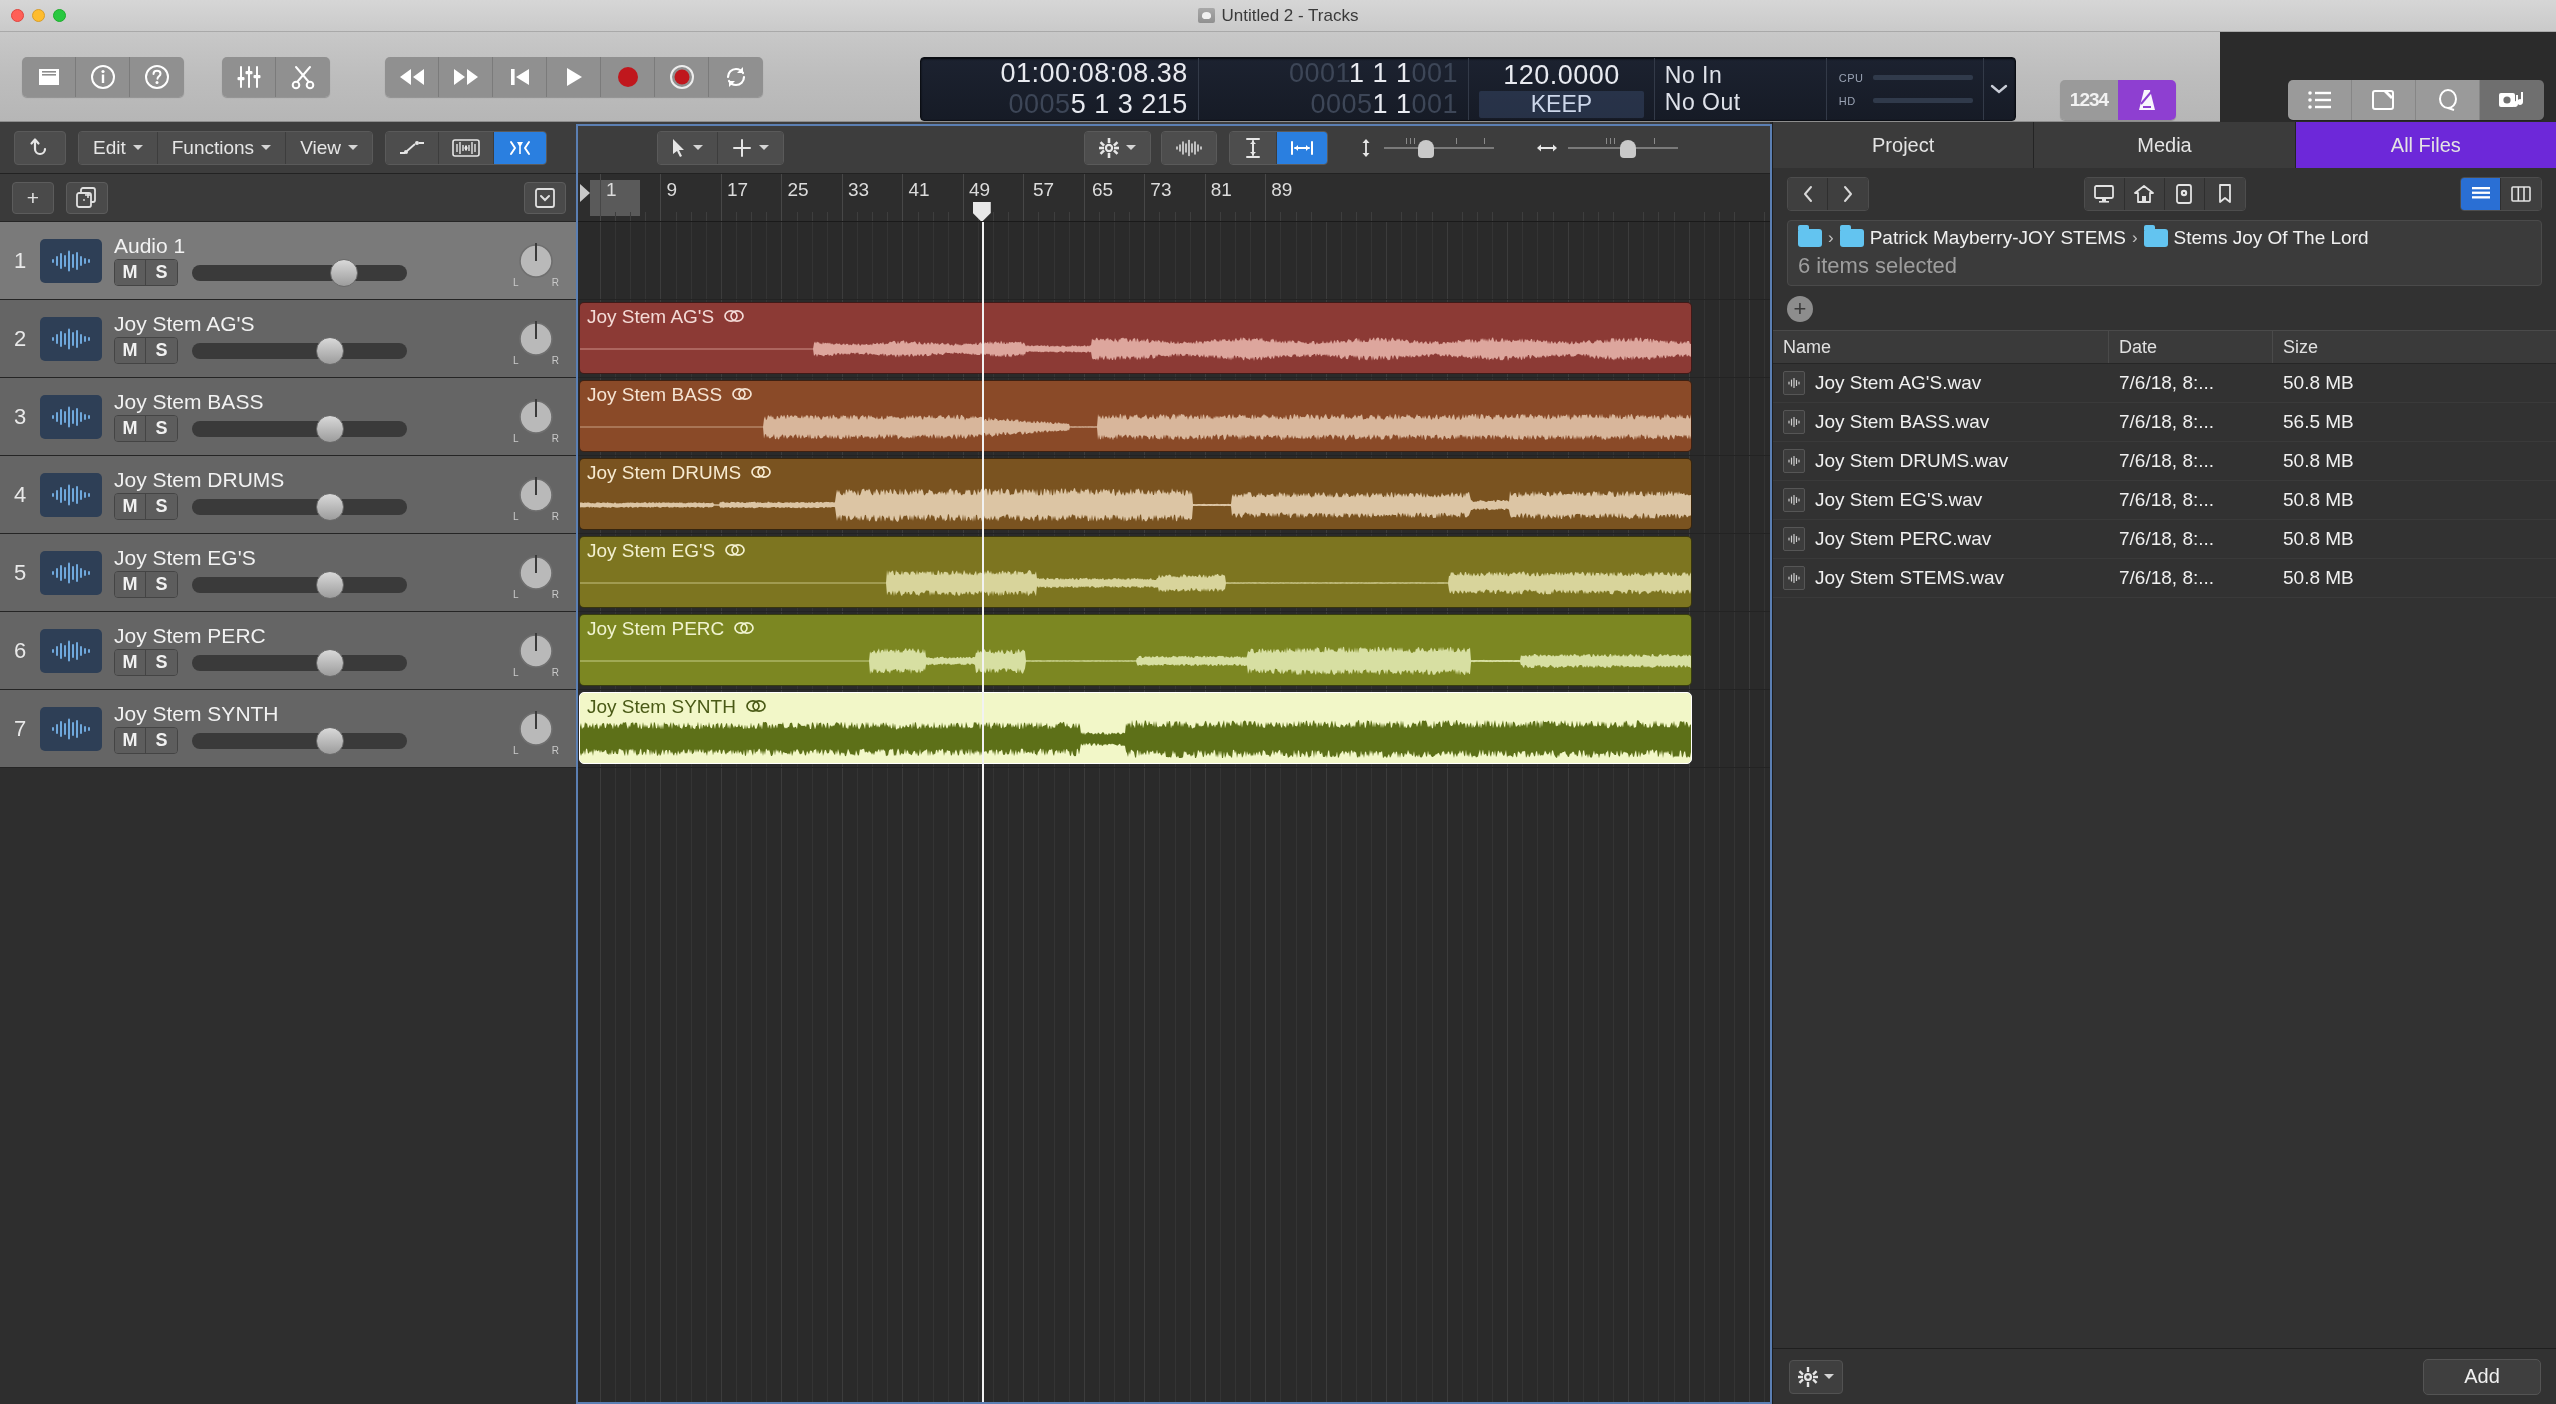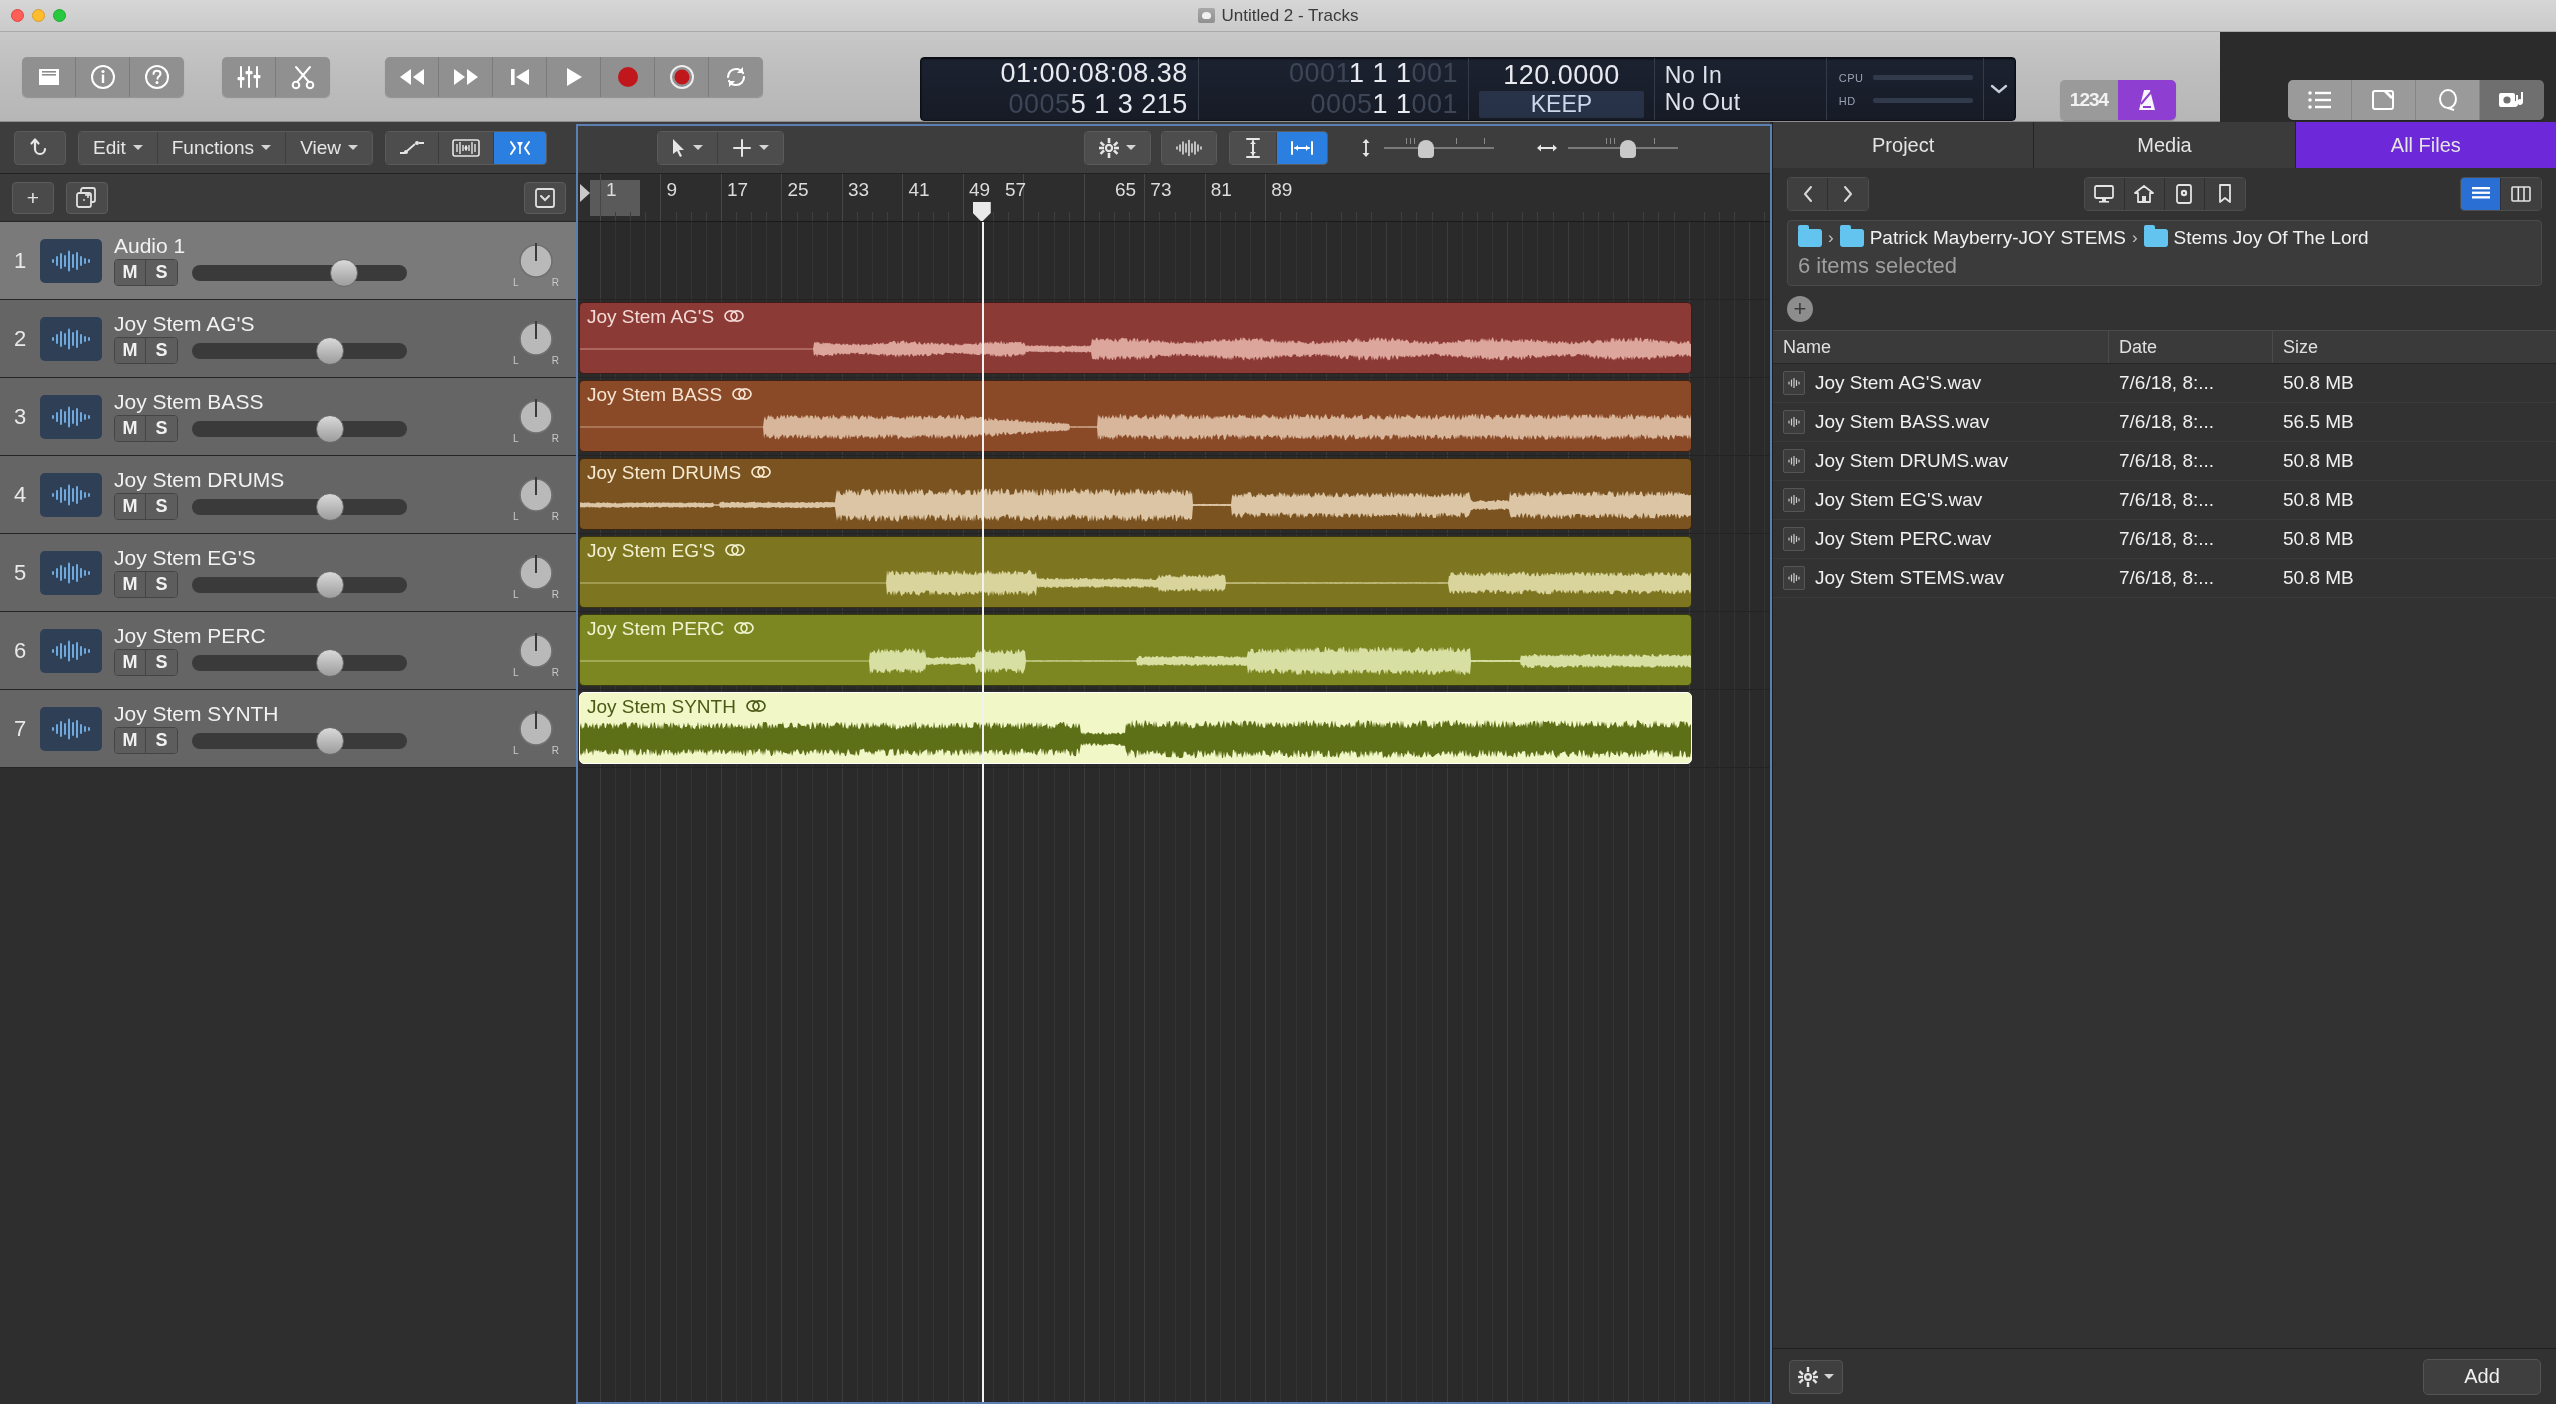--- a/index.html
+++ b/index.html
@@ -691,23 +691,23 @@
         <div class="ruler-num" style="left: 148.96px;">17</div>
         <div class="ruler-tick" style="left: 203.44px;"></div>
         <div class="ruler-num" style="left: 209.44px;">25</div>
         <div class="ruler-tick" style="left: 263.92px;"></div>
         <div class="ruler-num" style="left: 269.92px;">33</div>
         <div class="ruler-tick" style="left: 324.4px;"></div>
         <div class="ruler-num" style="left: 330.4px;">41</div>
         <div class="ruler-tick" style="left: 384.88px;"></div>
         <div class="ruler-num" style="left: 390.88px;">49</div>
         <div class="ruler-tick" style="left: 445.36px;"></div>
-        <div class="ruler-num" style="left: 427px;">57</div>
+        <div class="ruler-num" style="left: 455px;">57</div>
         <div class="ruler-tick" style="left: 505.84px;"></div>
-        <div class="ruler-num" style="left: 537px;">65</div>
+        <div class="ruler-num" style="left: 514px;">65</div>
         <div class="ruler-tick" style="left: 566.32px;"></div>
         <div class="ruler-num" style="left: 572.32px;">73</div>
         <div class="ruler-tick" style="left: 626.8px;"></div>
         <div class="ruler-num" style="left: 632.8px;">81</div>
         <div class="ruler-tick" style="left: 687.28px;"></div>
         <div class="ruler-num" style="left: 693.28px;">89</div>
         <div class="ruler-sub" style="left: 37.12px;"></div>
         <div class="ruler-sub" style="left: 52.24px;"></div>
         <div class="ruler-sub" style="left: 67.36px;"></div>
         <div class="ruler-sub" style="left: 97.6px;"></div>

